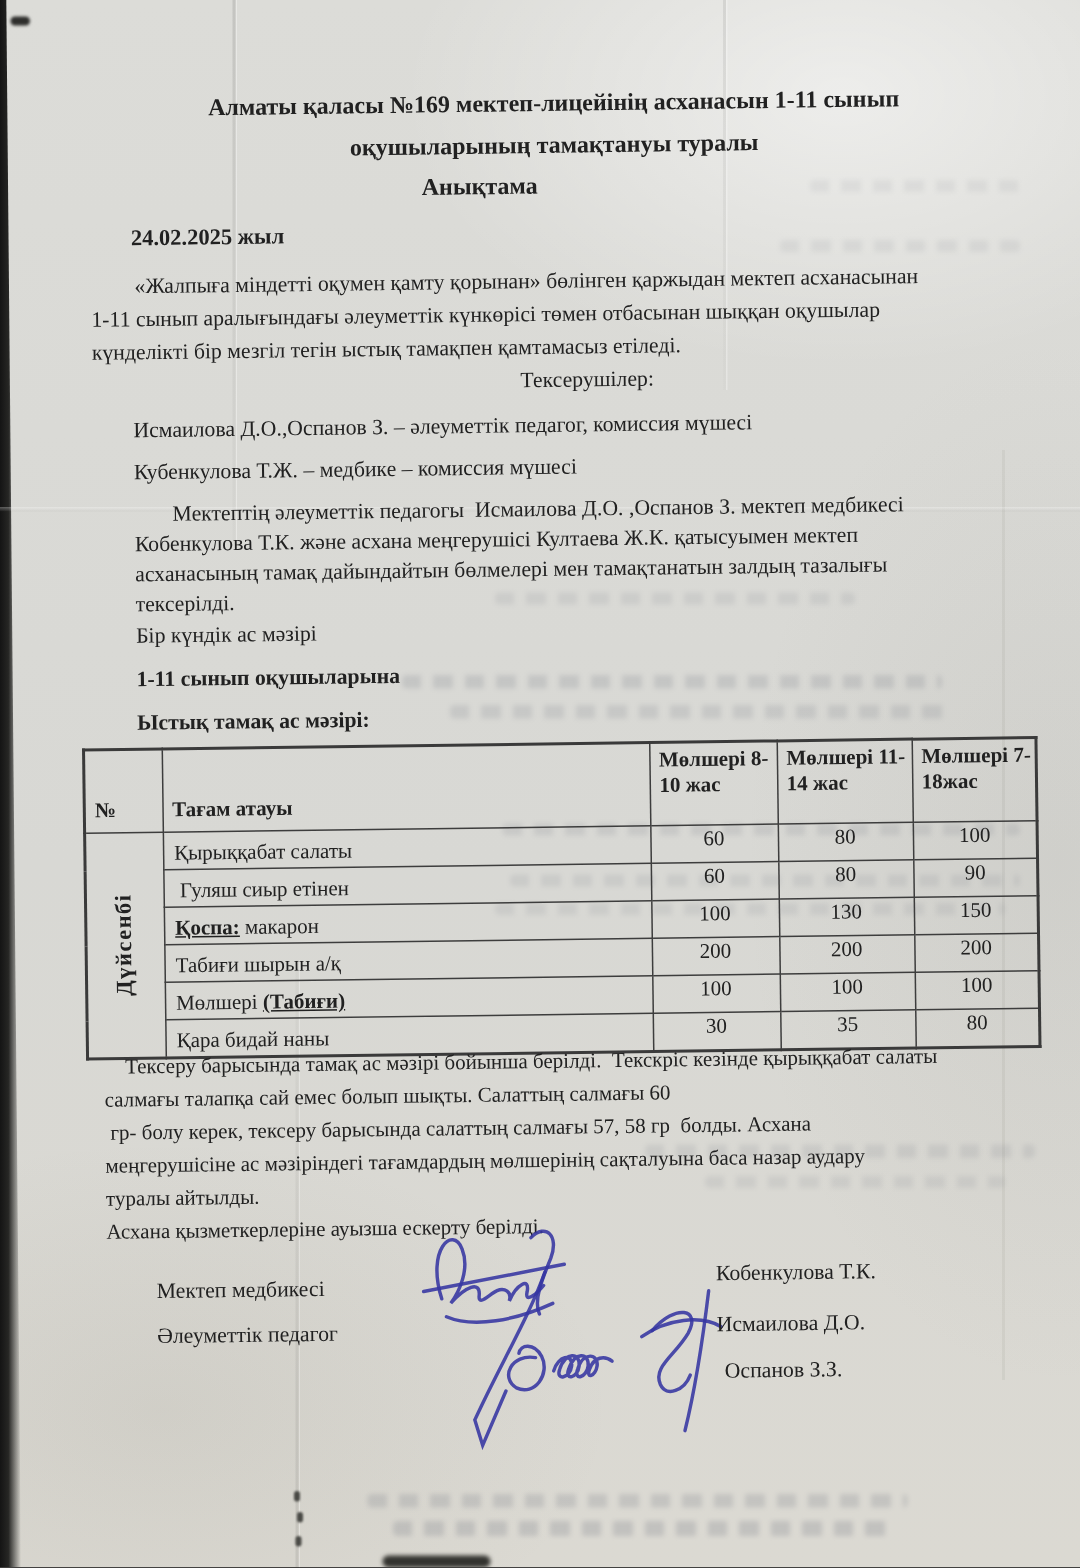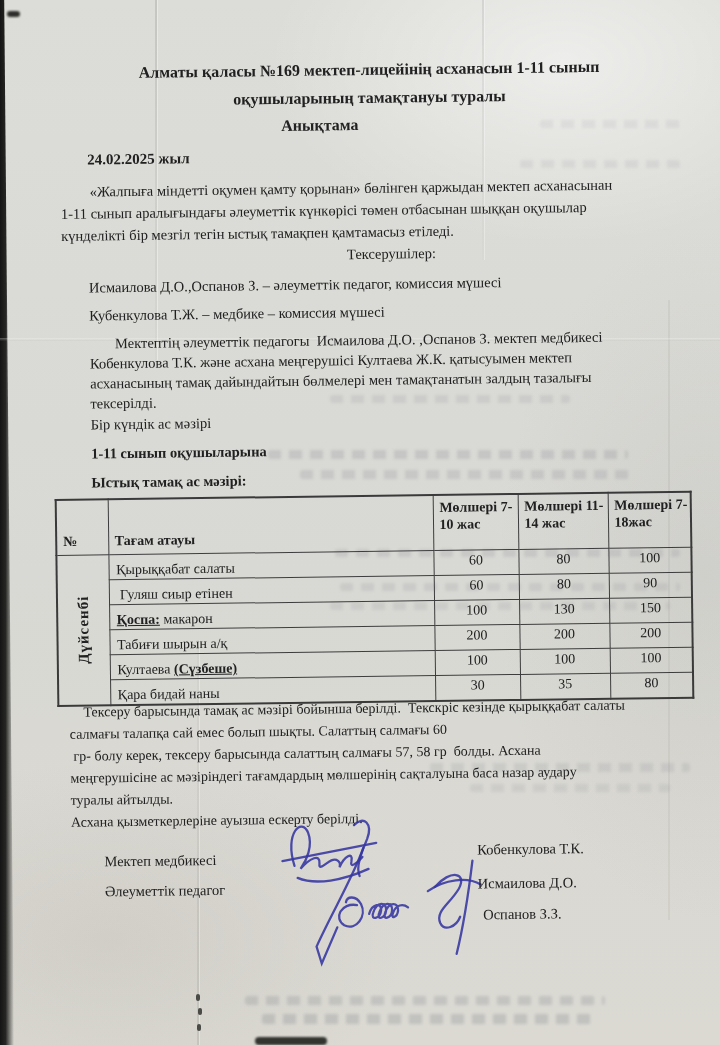--- a/index.html
+++ b/index.html
@@ -116,21 +116,21 @@
           <col style="width:52px">
           <col style="width:325px">
           <col style="width:85px">
           <col style="width:90px">
           <col style="width:83px">
         </colgroup>
       <thead>
         <tr>
           <th class="h h-low">№</th>
           <th class="h h-low">Тағам атауы</th>
-          <th class="h">Мөлшері 7-10 жас</th>
+          <th class="h">Мөлшері 8-10 жас</th>
           <th class="h">Мөлшері 11-14 жас</th>
           <th class="h">Мөлшері 7-18жас</th>
         </tr>
       </thead>
       <tbody>
         <tr>
           <td class="day-cell" rowspan="6">
               <div class="day">Дүйсенбі</div>
             </td>
           <td class="dish"><span>Қырыққабат салаты</span><span class="b"></span><span></span></td>
@@ -150,21 +150,21 @@
           <td class="val">130</td>
           <td class="val">150</td>
         </tr>
         <tr>
           <td class="dish"><span>Табиғи шырын а/қ</span><span class="b"></span><span></span></td>
           <td class="val">200</td>
           <td class="val">200</td>
           <td class="val">200</td>
         </tr>
         <tr>
-          <td class="dish"><span>Култаева </span><span class="b">(Сүзбеше)</span><span></span></td>
+          <td class="dish"><span>Мөлшері </span><span class="b">(Табиғи)</span><span></span></td>
           <td class="val">100</td>
           <td class="val">100</td>
           <td class="val">100</td>
         </tr>
         <tr>
           <td class="dish"><span>Қара бидай наны</span><span class="b"></span><span></span></td>
           <td class="val">30</td>
           <td class="val">35</td>
           <td class="val">80</td>
         </tr>

